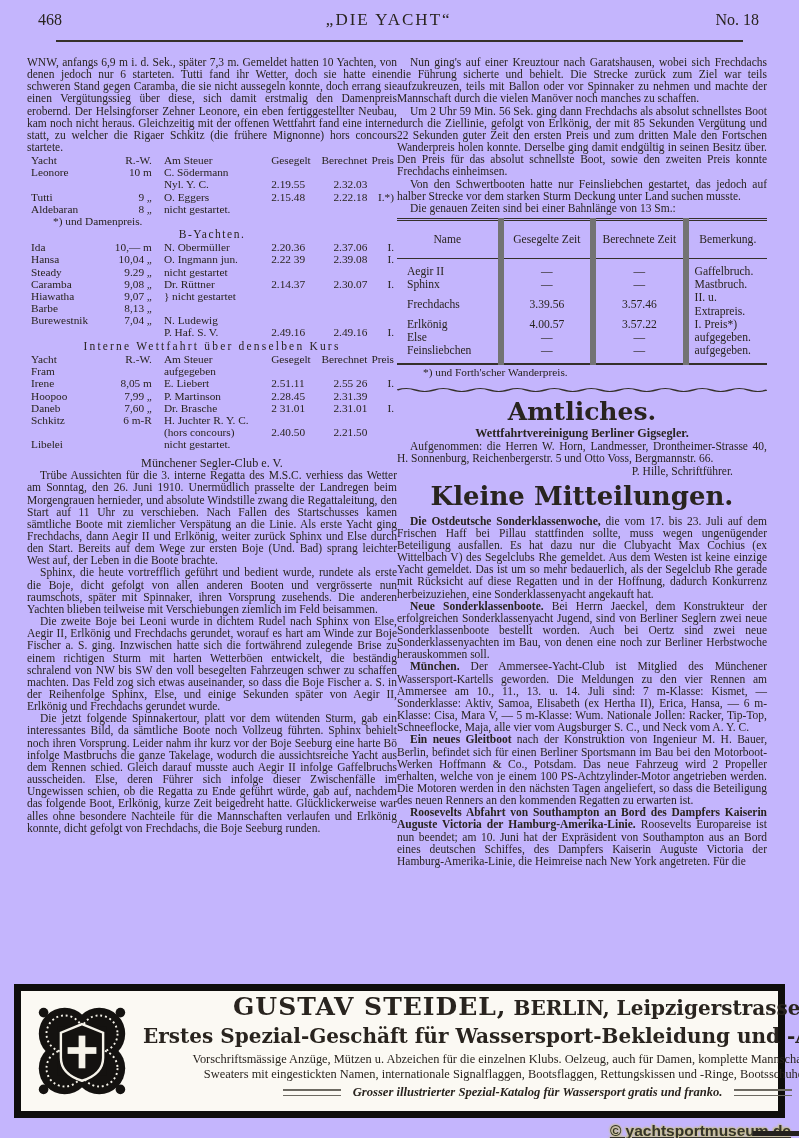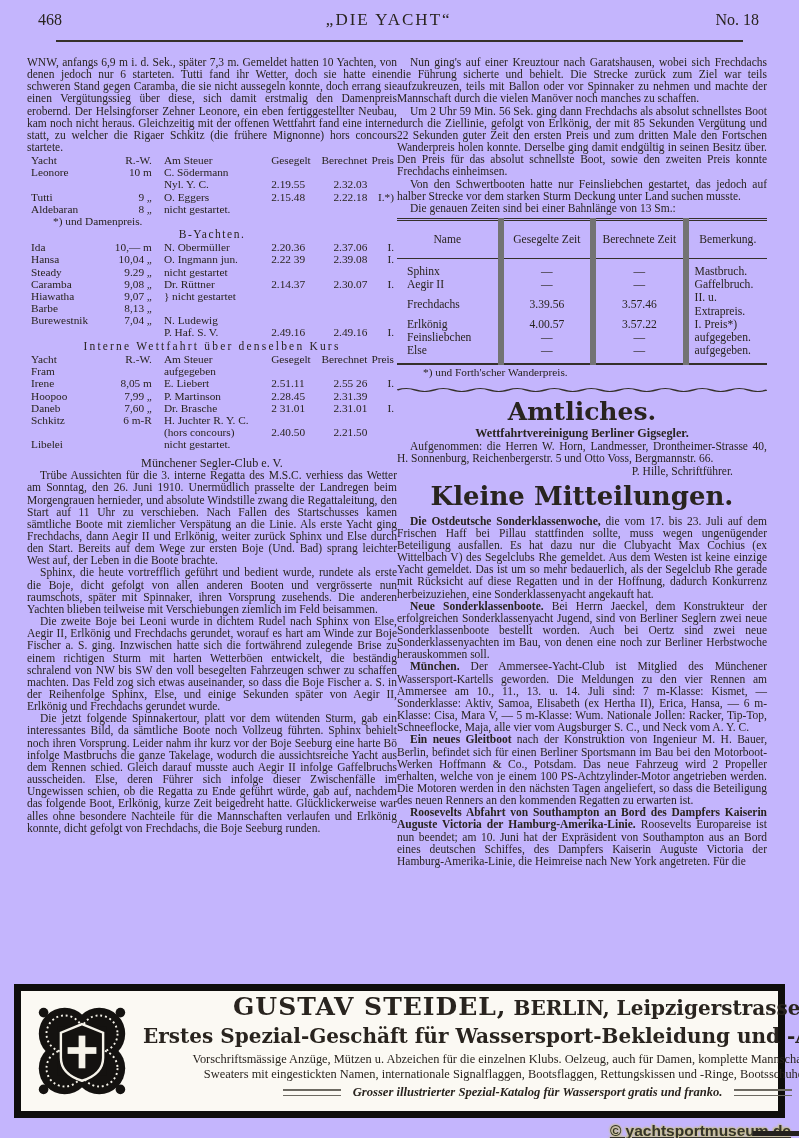--- a/index.html
+++ b/index.html
@@ -305,51 +305,51 @@
         <thead>
             <tr>
               <td class="c0">Name</td>
               <td class="c1">Gesegelte Zeit</td>
               <td class="c2">Berechnete Zeit</td>
               <td class="c3">Bemerkung.</td>
             </tr>
           </thead>
         <tbody>
             <tr>
+              <td class="c0">Aegir II</td>
+              <td class="c1">—</td>
+              <td class="c2">—</td>
+              <td class="c3">Gaffelbruch.</td>
+            </tr>
+            <tr>
               <td class="c0">Sphinx</td>
               <td class="c1">—</td>
               <td class="c2">—</td>
               <td class="c3">Mastbruch.</td>
             </tr>
             <tr>
-              <td class="c0">Aegir II</td>
-              <td class="c1">—</td>
-              <td class="c2">—</td>
-              <td class="c3">Gaffelbruch.</td>
-            </tr>
-            <tr>
               <td class="c0">Frechdachs</td>
               <td class="c1">3.39.56</td>
               <td class="c2">3.57.46</td>
               <td class="c3">II. u. Extrapreis.</td>
             </tr>
             <tr>
               <td class="c0">Erlkönig</td>
               <td class="c1">4.00.57</td>
               <td class="c2">3.57.22</td>
               <td class="c3">I. Preis*)</td>
             </tr>
             <tr>
-              <td class="c0">Feinsliebchen</td>
+              <td class="c0">Else</td>
               <td class="c1">—</td>
               <td class="c2">—</td>
               <td class="c3">aufgegeben.</td>
             </tr>
             <tr>
-              <td class="c0">Else</td>
+              <td class="c0">Feinsliebchen</td>
               <td class="c1">—</td>
               <td class="c2">—</td>
               <td class="c3">aufgegeben.</td>
             </tr>
           </tbody>
       </table>
       <div class="footnote">*) und Forth'scher Wanderpreis.</div>
 
       <svg class="wavy" viewBox="0 0 120 6" preserveAspectRatio="none" aria-hidden="true">
         <path d="M0 4 Q3 1 6 4 T12 4 T18 4 T24 4 T30 4 T36 4 T42 4 T48 4 T54 4 T60 4 T66 4 T72 4 T78 4 T84 4 T90 4 T96 4 T102 4 T108 4 T114 4 T120 4" fill="none" stroke="#35302a" stroke-width="1.1"></path>

